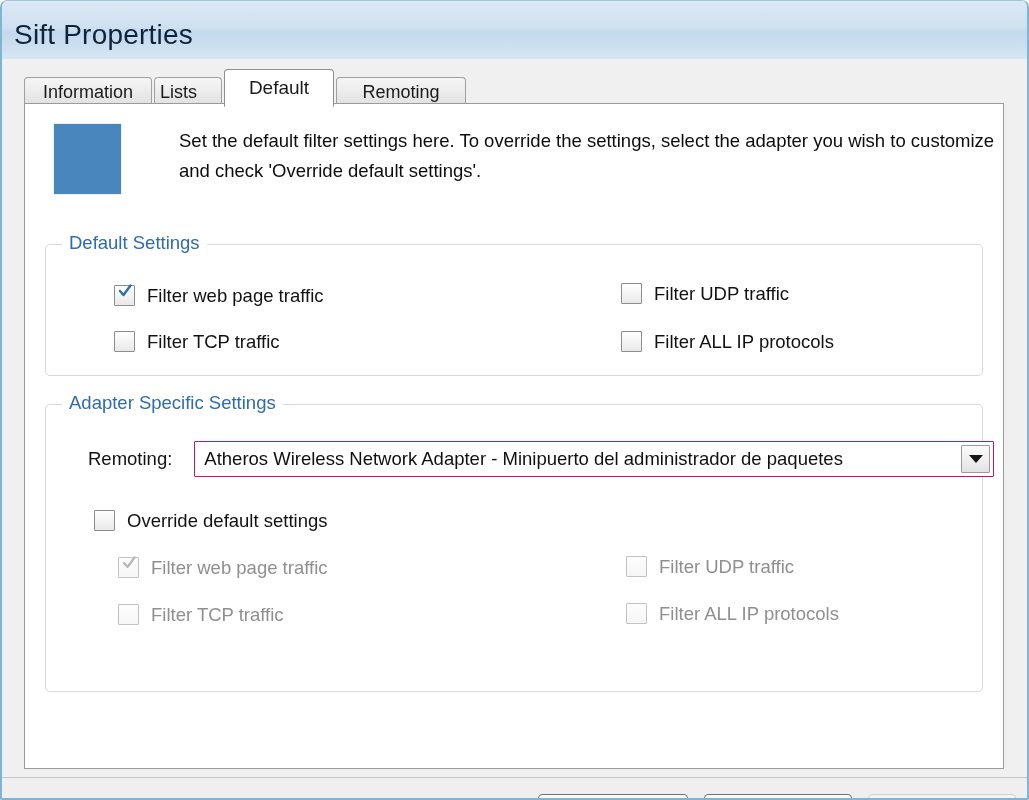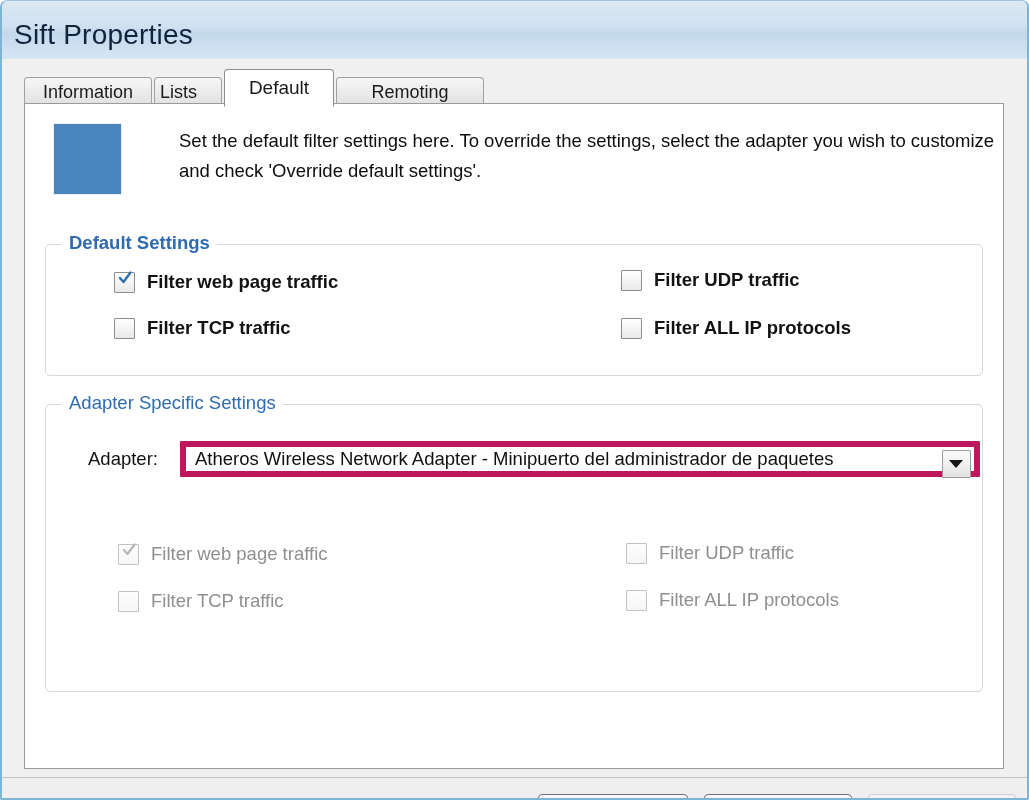--- a/index.html
+++ b/index.html
@@ -88,21 +88,21 @@
     background: #ffffff;
     border: 1px solid #8e8e8e;
     border-bottom: 1px solid #ffffff;
     z-index: 5;
     font-size: 19px;
     padding: 0 14px;
   }
   #tab-information { left: 0px;   width: 128px; }
   #tab-lists       { left: 130px; width: 68px; justify-content: flex-end;  }
   #tab-settings    { left: 200px; width: 110px; }
-  #tab-remoting    { left: 312px; width: 148px; }
+  #tab-remoting    { left: 312px; width: 130px; }
 
   
   .tabpanel {
     position: absolute;
     left: 22px;
     top: 44px;
     width: 980px;
     height: 666px;
     box-sizing: border-box;
     background: #ffffff;
@@ -147,29 +147,30 @@
   .group-legend {
     position: absolute;
     top: -13px;
     left: 16px;
     padding: 0 7px;
     background: #ffffff;
     font-size: 18.5px;
     color: #2e6bb0;
     white-space: nowrap;
   }
-  #group-default  { left: 20px; top: 140px; width: 938px; height: 132px; font-weight: bold; }
+  #group-default  { left: 20px; top: 140px; width: 938px; height: 132px; }
   #group-adapter  { left: 20px; top: 300px; width: 938px; height: 288px; padding-left: 32px; }
 
   
   .checkbox-row {
     position: absolute;
     display: flex;
-    align-items: center;
-    white-space: nowrap;
+    align-items: flex-start;
+    white-space: nowrap;
+    margin-top: 14px;
   }
   .cb-box {
     width: 21px;
     height: 21px;
     box-sizing: border-box;
     border: 1px solid #8d8d8d;
     background: linear-gradient(to bottom, #ffffff 0%, #f2f2f2 60%, #e9e9e9 100%);
     position: relative;
     flex: 0 0 auto;
     border-radius: 1px;
@@ -218,21 +219,21 @@
     font-size: 18.5px;
     color: #121212;
     white-space: nowrap;
   }
   .combobox {
     position: relative;
     margin-left: 22px;
     width: 800px;
     height: 36px;
     box-sizing: border-box;
-    border: 6px solid #be185d;
+    border: 1px solid #be185d;
     background: #ffffff;
     display: flex;
     align-items: center;
     border-radius: 1px;
   }
   .combo-value {
     font-size: 18.5px;
     color: #101010;
     padding-left: 9px;
     white-space: nowrap;
@@ -352,29 +353,33 @@
         <div class="checkbox-row dc4">
           <span class="cb-box"></span>
           <span class="cb-label">Filter ALL IP protocols</span>
         </div>
       </div>
 
       <div class="groupbox" id="group-adapter">
         <div class="group-legend">Adapter Specific Settings</div>
 
         <div class="adapter-row">
-          <span class="adapter-label">Adapter:</span>
+          <span class="adapter-label">Remoting:</span>
           <div class="combobox">
             <span class="combo-value">Atheros Wireless Network Adapter - Minipuerto del administrador de paquetes</span>
             <span class="combo-btn">
               <span class="arrow"></span>
             </span>
           </div>
         </div>
 
+        <div class="checkbox-row ac-override">
+          <span class="cb-box"></span>
+          <span class="cb-label">Override default settings</span>
+        </div>
 
         <div class="checkbox-row ac1">
           <span class="cb-box disabled">
             <span class="cb-check">
               <svg width="14" height="14" viewBox="0 0 14 14">
                   <path d="M2 7 L5.5 11 L12.5 1.5" stroke="#b6b6b6" stroke-width="2.2" fill="none" stroke-linecap="round" stroke-linejoin="round"></path>
                 </svg>
             </span>
           </span>
           <span class="cb-label disabled">Filter web page traffic</span>

